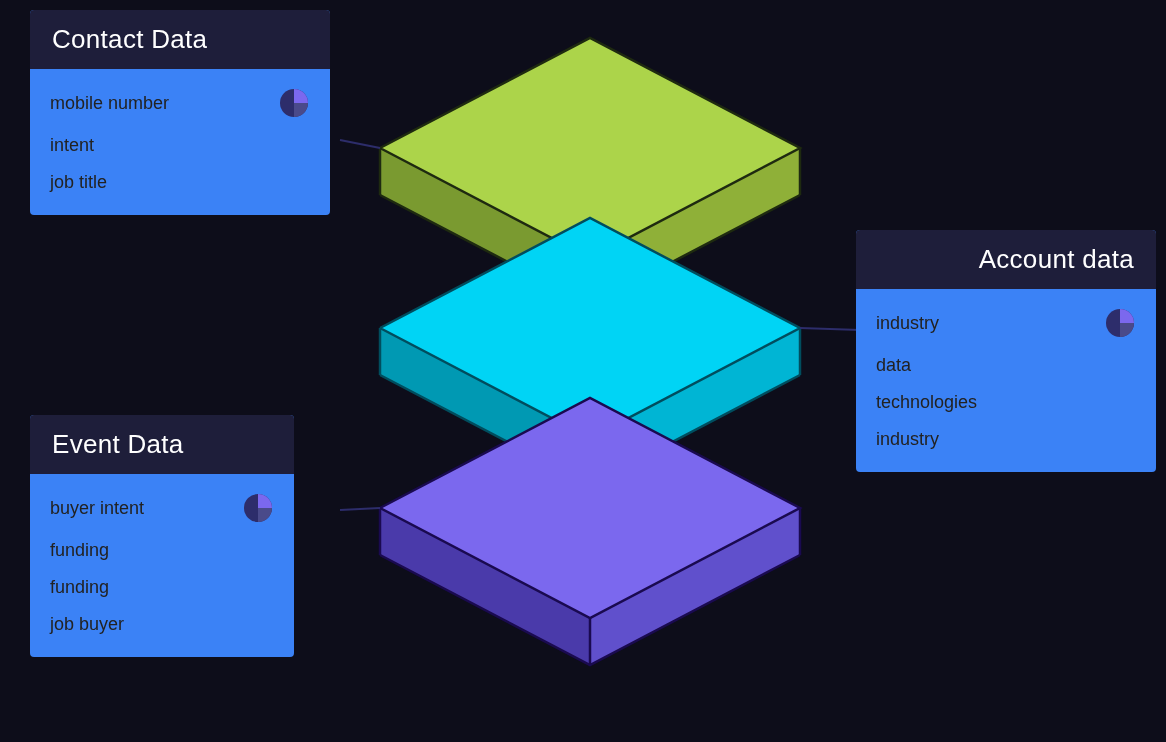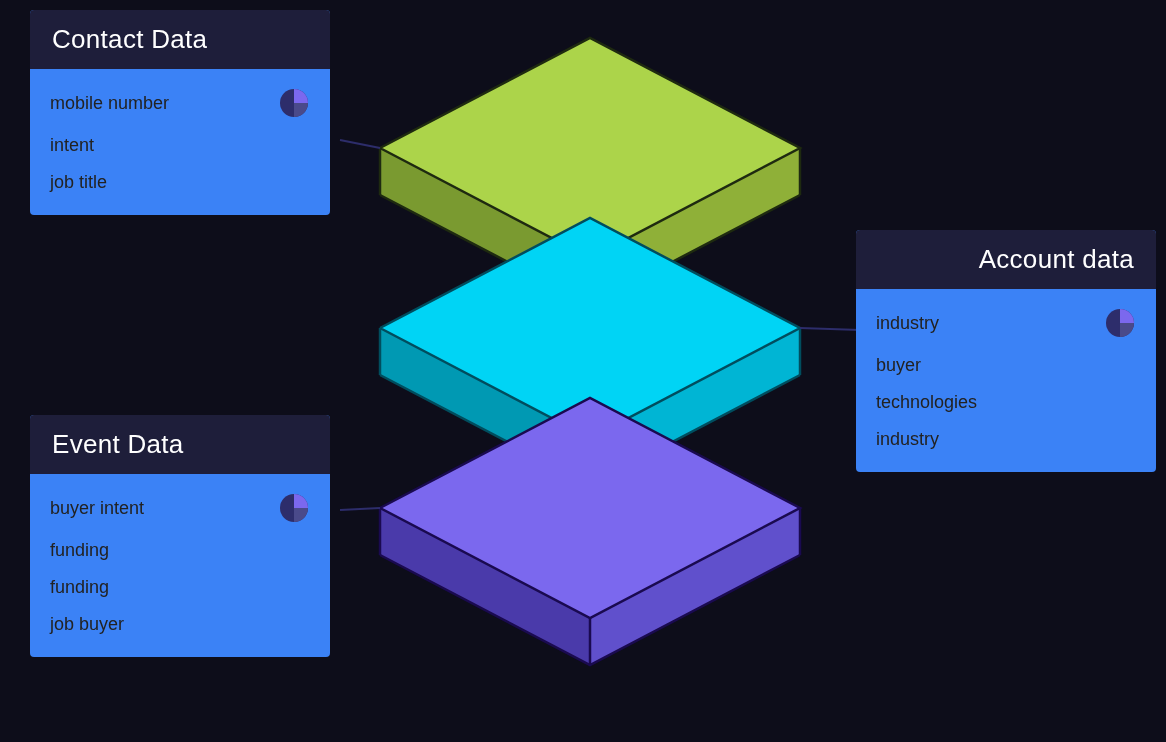--- a/index.html
+++ b/index.html
@@ -68,21 +68,21 @@
       right: 10px;
       top: 230px;
       width: 300px;
       text-align: right;
     }
 
     
     .card-event {
       left: 30px;
       top: 415px;
-      width: 300px;
+      width: 264px;
     }
 
     
     .connector-svg {
       position: absolute;
       top: 0; left: 0;
       width: 1166px;
       height: 742px;
       pointer-events: none;
     }
@@ -167,21 +167,21 @@
     <div class="card-body">
       <div class="card-row">
         <span>industry</span>
         <svg class="pie-icon" viewBox="0 0 32 32">
           <circle cx="16" cy="16" r="14" fill="#2d2d6b"></circle>
           <path d="M16,16 L16,2 A14,14 0 0,1 30,16 Z" fill="#7b68ee"></path>
           <path d="M16,16 L30,16 A14,14 0 0,1 16,30 Z" fill="#4a4a8a"></path>
         </svg>
       </div>
       <div class="card-row">
-        <span>buyer</span>
+        <span>data</span>
       </div>
       <div class="card-row">
         <span>technologies</span>
       </div>
       <div class="card-row">
         <span>industry</span>
       </div>
     </div>
   </div>
 

